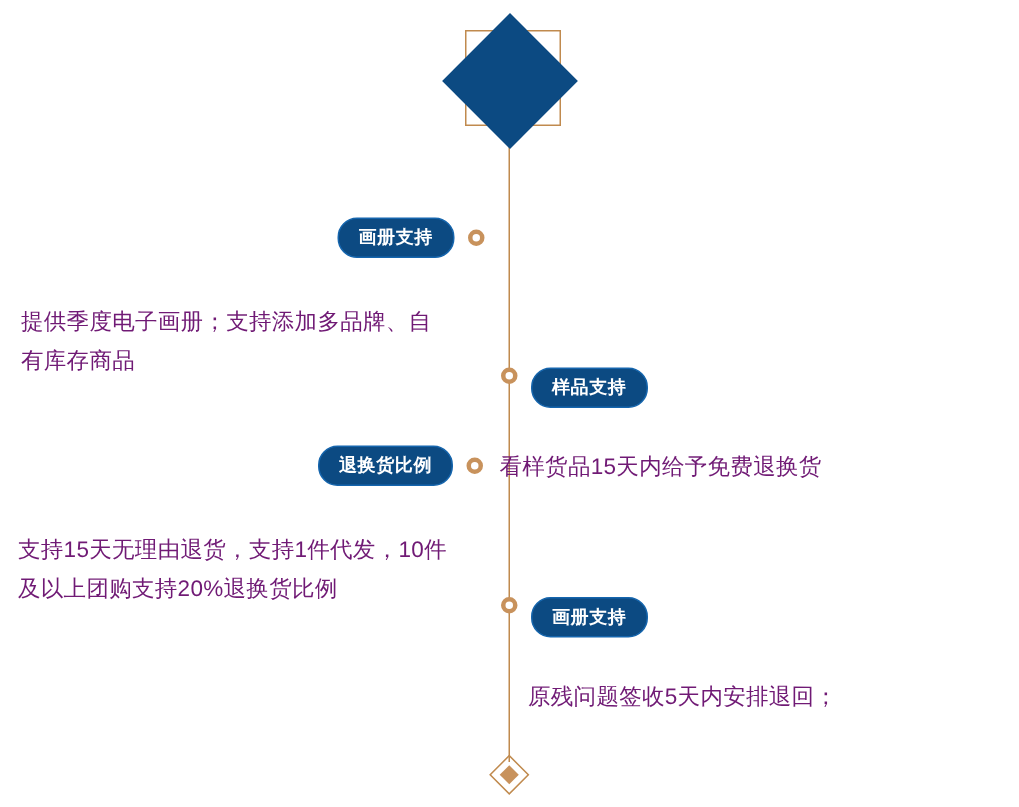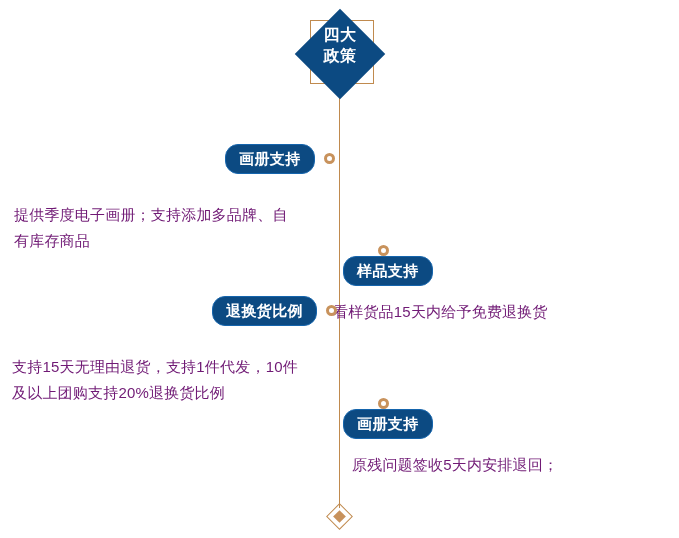--- a/index.html
+++ b/index.html
@@ -110,21 +110,21 @@
   }
   .item.left .item-head {
     right: 679px;           
   }
 
   
   .badge {
     display: inline-block;
     background: #0c4a82;
     color: #ffffff;
-    font-size: 15px;
+    font-size: 12px;
     font-weight: 700;
     line-height: 1;
     padding: 6px 13px 7px 13px;
     border-radius: 13px;
     border: 1.6px solid #1565ad;
     white-space: nowrap;
     letter-spacing: 0.4px;
   }
 
   
@@ -144,35 +144,33 @@
     font-size: 15px;
     line-height: 26px;
     letter-spacing: 0.2px;
     white-space: pre-line;
     margin-top: 24px;
   }
 
   
   .item.left .item-head { display: flex; flex-direction: row; align-items: center; }
   .item.left .badge { margin-right: 9px; }
-  .item.right .item-head { display: flex; flex-direction: column; align-items: center; }
+  .item.right .item-head { display: flex; flex-direction: row; align-items: flex-start; }
   .item.right .badge { margin-left: 9px; }
 </style>
 </head>
 <body>
 
 <div id="canvas">
 
   <div class="spine"></div>
 
   <div class="header-block">
     <div class="header-square"></div>
     <div class="header-diamond"></div>
-    <div class="header-label">四大
-政策</div>
   </div>
 
   <div class="item left" style="top:146px;">
     <div class="item-head" style="left:225px;">
       <span class="badge">画册支持</span>
       <span class="marker"></span>
     </div>
     <div class="item-body" style="left:14px; top:32px; width:320px;">提供季度电子画册；支持添加多品牌、自
 有库存商品</div>
   </div>

